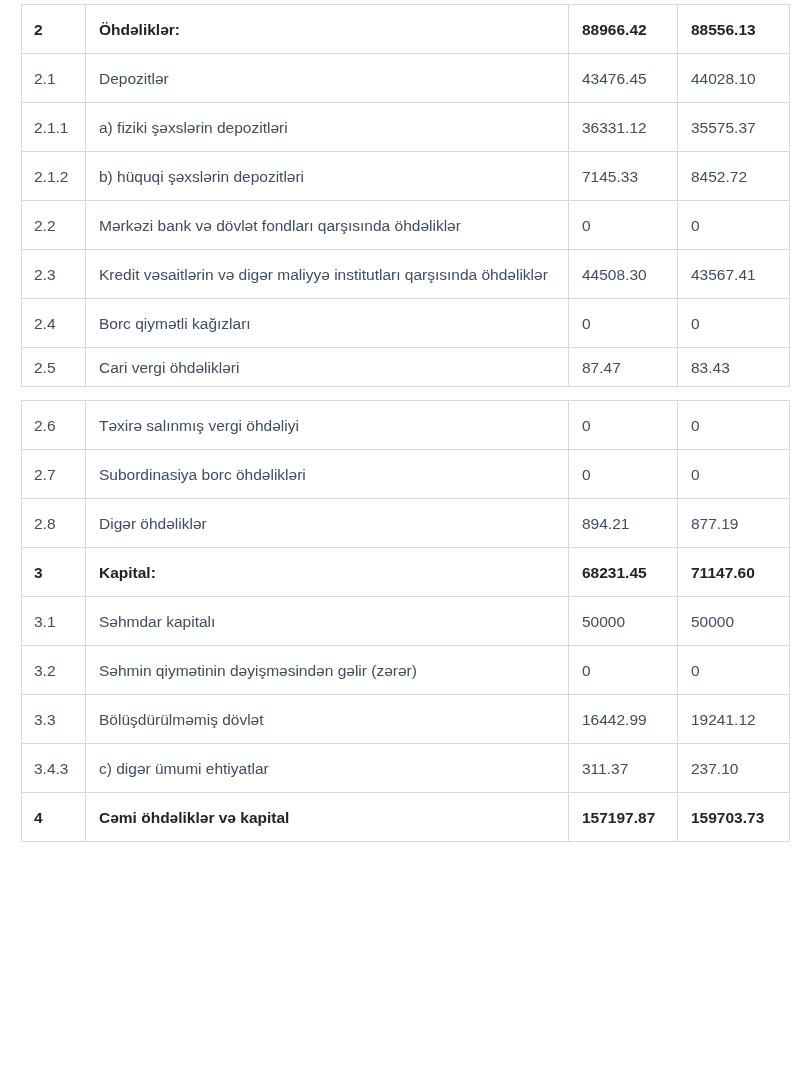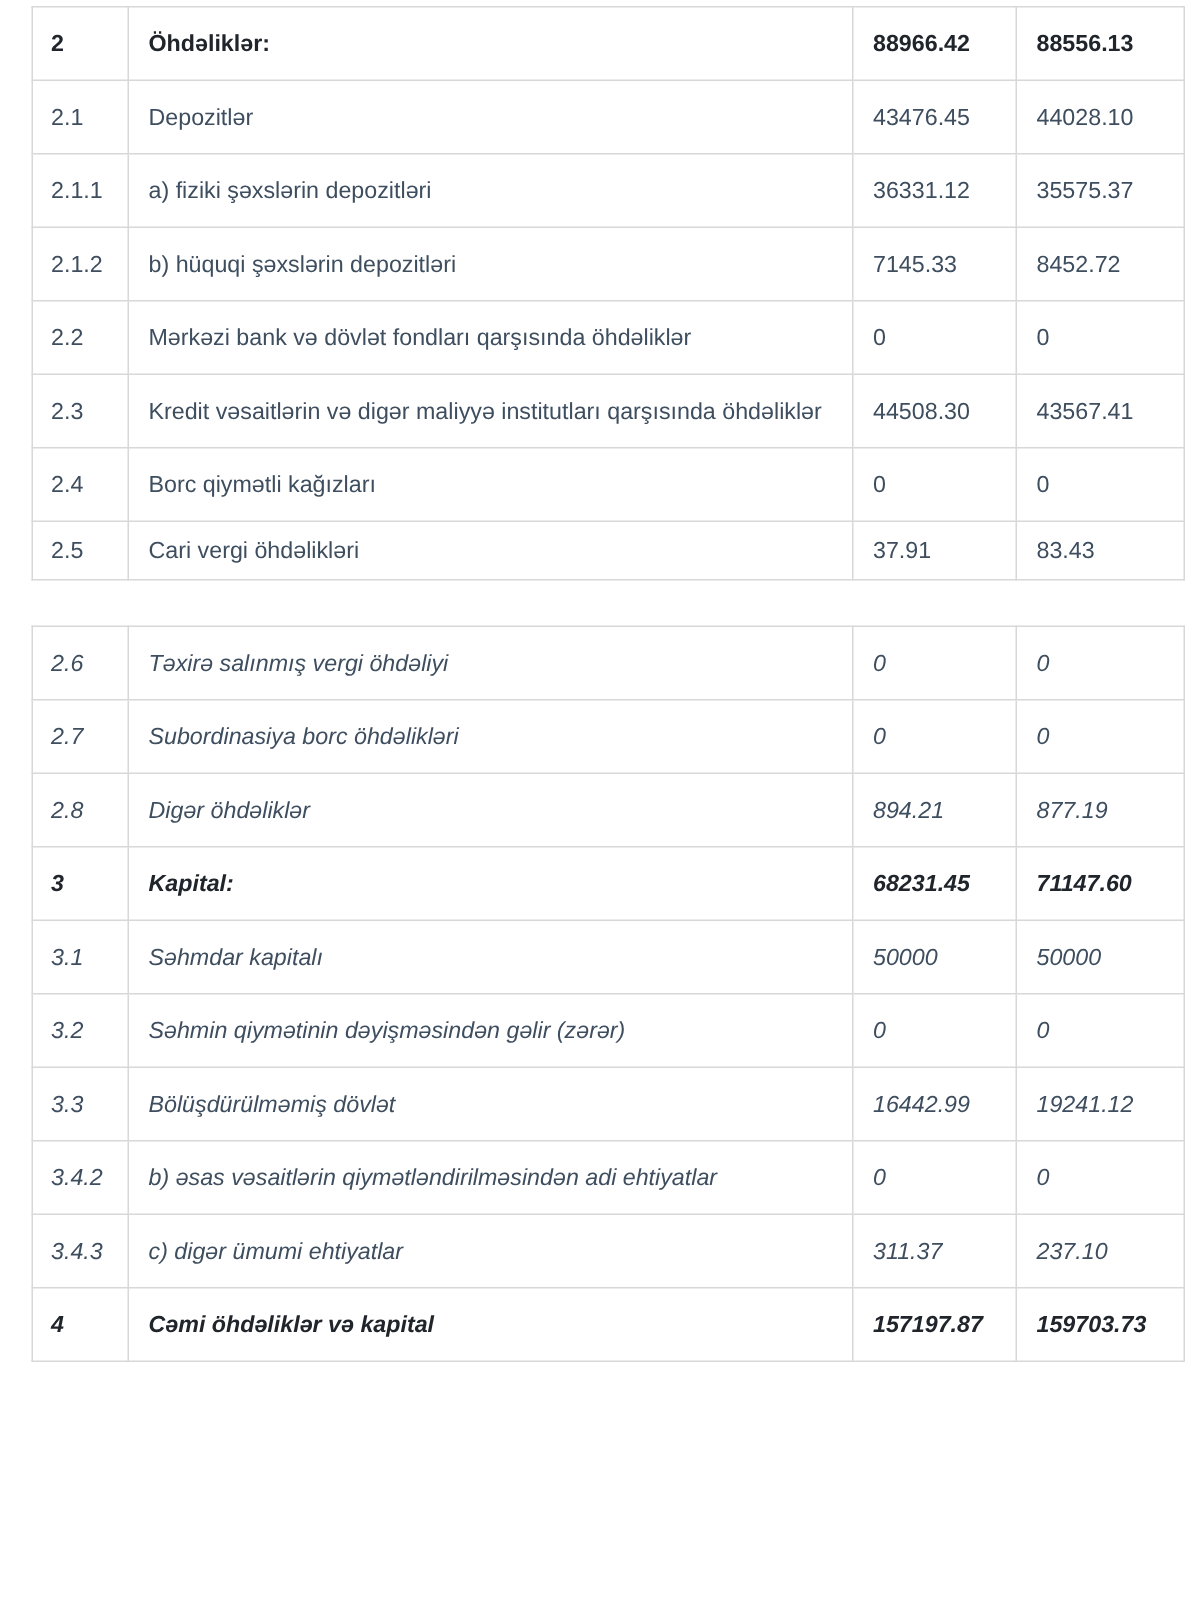--- a/index.html
+++ b/index.html
@@ -16,22 +16,21 @@
   .page {
     padding: 4px 11px 0 21px;
   }
   table.fin-table {
     border-collapse: collapse;
     table-layout: fixed;
     width: 768px;
     background: #ffffff;
   }
   table.fin-table + table.fin-table {
-    margin-top: 30px;
-    font-style: italic;
+    margin-top: 13px;
   }
   table.fin-table td {
     border: 1px solid #d8d8d8;
     vertical-align: top;
     font-size: 15.5px;
     line-height: 27px;
     color: #3e4e5f;
     padding: 11px 10px 10px 13px;
     overflow-wrap: break-word;
   }
@@ -98,21 +97,21 @@
   </tr>
           <tr>
     <td class="col-code">2.4</td>
     <td class="col-label">Borc qiymətli kağızları</td>
     <td class="col-v1">0</td>
     <td class="col-v2">0</td>
   </tr>
           <tr class="compact">
     <td class="col-code">2.5</td>
     <td class="col-label">Cari vergi öhdəlikləri</td>
-    <td class="col-v1">37.91</td>
+    <td class="col-v1">87.47</td>
     <td class="col-v2">83.43</td>
   </tr>
         </tbody>
       </table>
       <table class="fin-table">
         <colgroup>
           <col style="width: 64px;">
           <col style="width: 483px;">
           <col style="width: 109px;">
           <col style="width: 112px;">
@@ -154,26 +153,20 @@
     <td class="col-v1">0</td>
     <td class="col-v2">0</td>
   </tr>
           <tr>
     <td class="col-code">3.3</td>
     <td class="col-label">Bölüşdürülməmiş dövlət</td>
     <td class="col-v1">16442.99</td>
     <td class="col-v2">19241.12</td>
   </tr>
           <tr>
-    <td class="col-code">3.4.2</td>
-    <td class="col-label">b) əsas vəsaitlərin qiymətləndirilməsindən adi ehtiyatlar</td>
-    <td class="col-v1">0</td>
-    <td class="col-v2">0</td>
-  </tr>
-          <tr>
     <td class="col-code">3.4.3</td>
     <td class="col-label">c) digər ümumi ehtiyatlar</td>
     <td class="col-v1">311.37</td>
     <td class="col-v2">237.10</td>
   </tr>
           <tr class="bold">
     <td class="col-code">4</td>
     <td class="col-label">Cəmi öhdəliklər və kapital</td>
     <td class="col-v1">157197.87</td>
     <td class="col-v2">159703.73</td>

